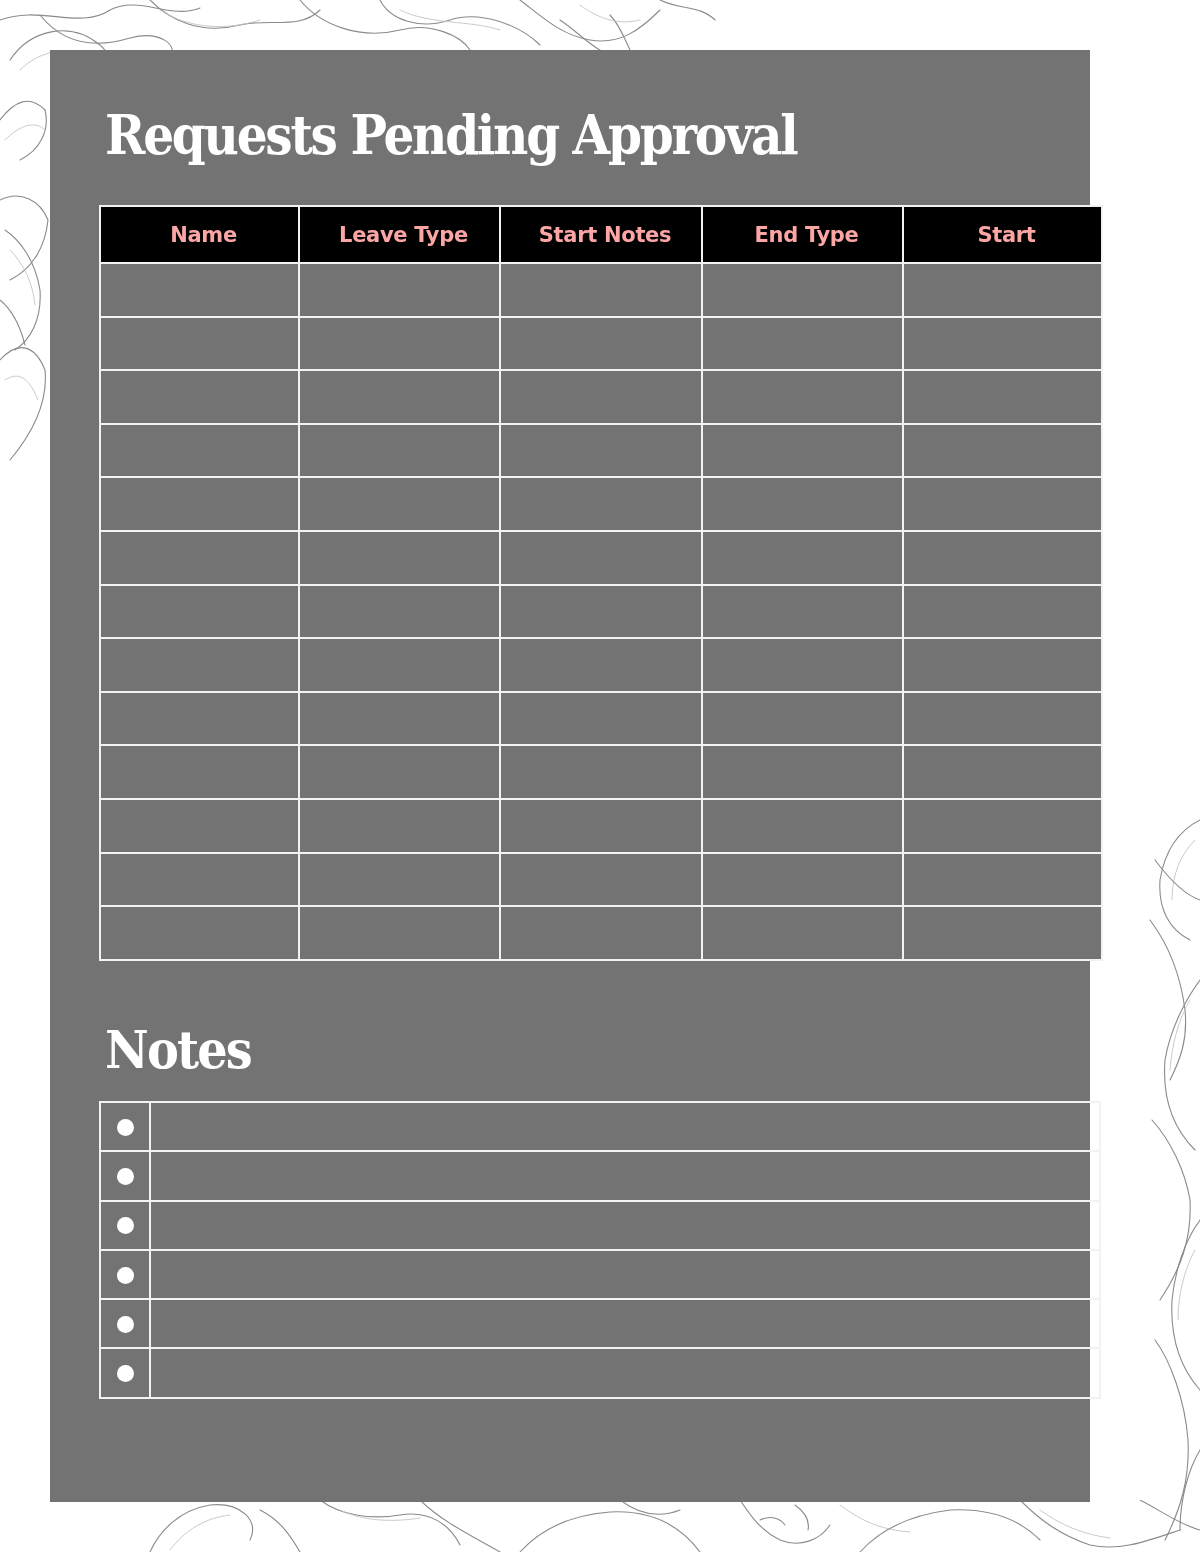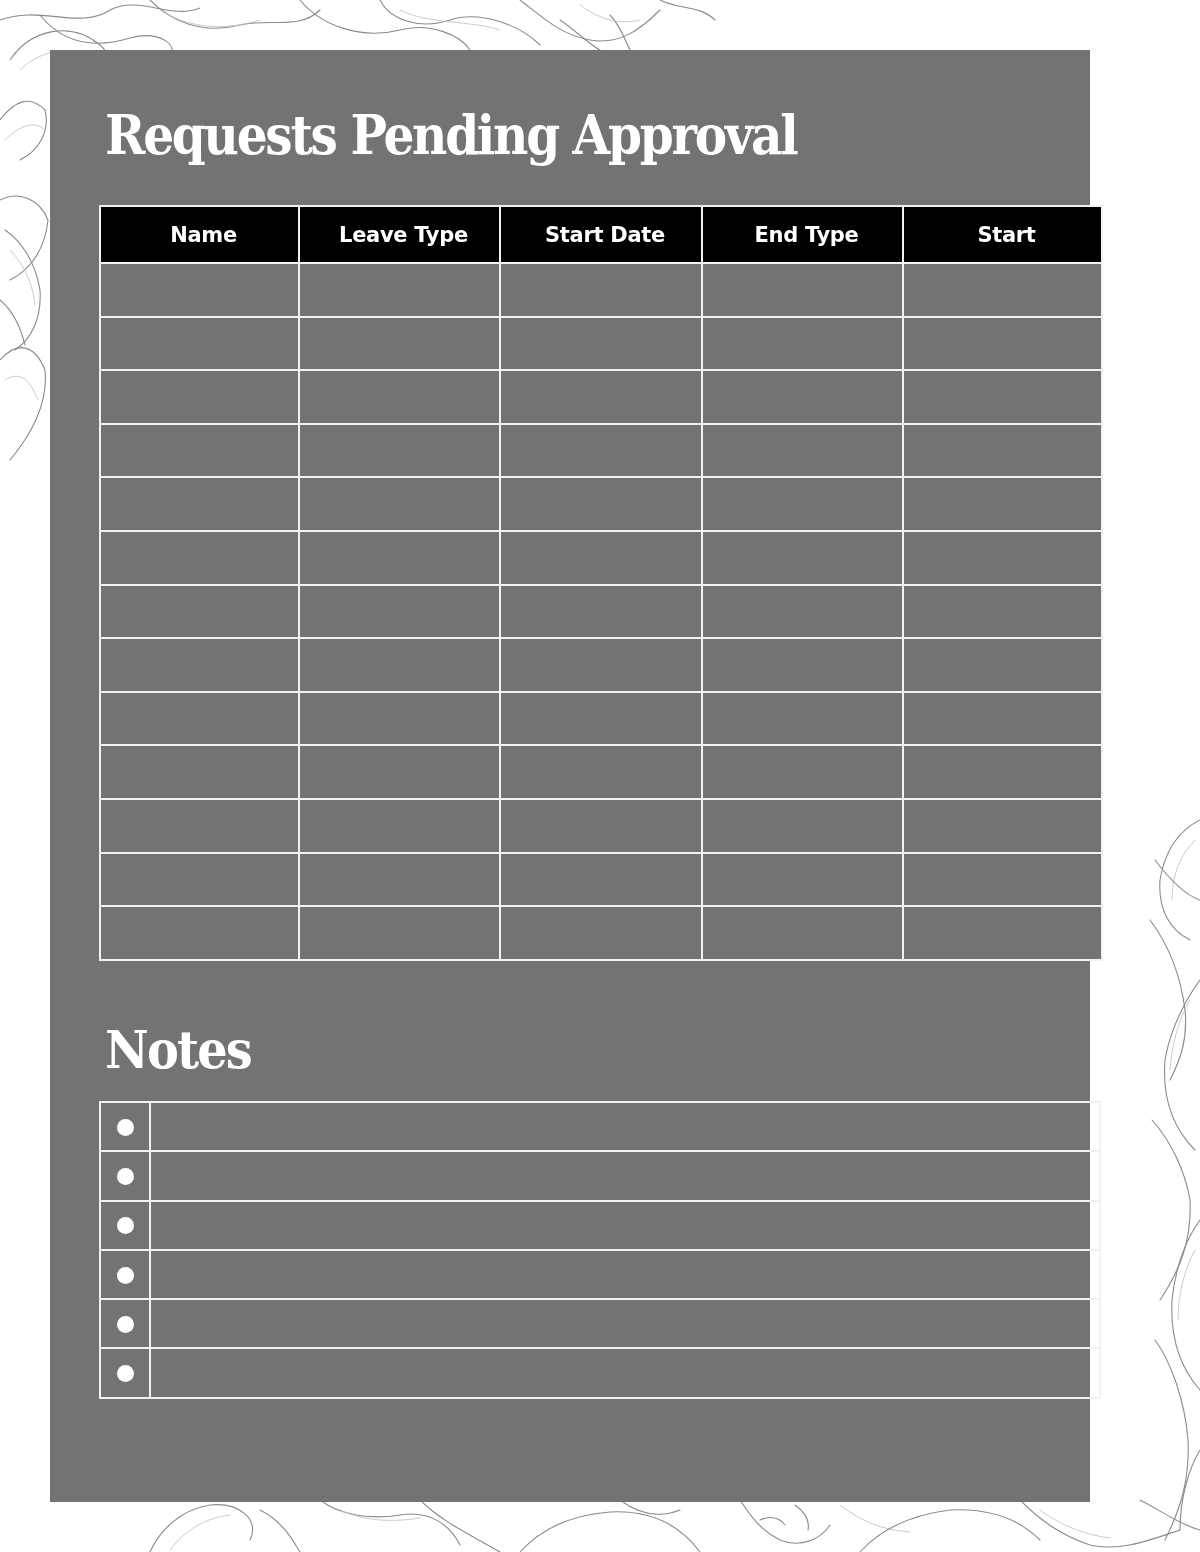--- a/index.html
+++ b/index.html
@@ -57,21 +57,21 @@
       width: 1002px;
       border-collapse: collapse;
       table-layout: fixed;
     }
     .leave-table th, .leave-table td {
       border: 2px solid #f2f2f2;
       padding: 0;
     }
     .leave-table th {
       background: #000000;
-      color: #ffffff;
+      color: #fca5a5;
       height: 55px;
       font-family: "DejaVu Sans", sans-serif;
       font-weight: bold;
       font-size: 21px;
       letter-spacing: -0.3px;
       vertical-align: middle;
       padding-left: 8px;
     }
     .leave-table td {
       height: 51.6px;
@@ -186,21 +186,21 @@
       <col style="width:199px">
         <col style="width:201px">
         <col style="width:202px">
         <col style="width:201px">
         <col style="width:199px">
     </colgroup>
     <thead>
       <tr>
         <th>Name</th>
         <th>Leave Type</th>
-        <th>Start Date</th>
+        <th>Start Notes</th>
         <th>End Type</th>
         <th>Start</th>
       </tr>
     </thead>
     <tbody>
       <tr>
           <td></td>
           <td></td>
           <td></td>
           <td></td>

